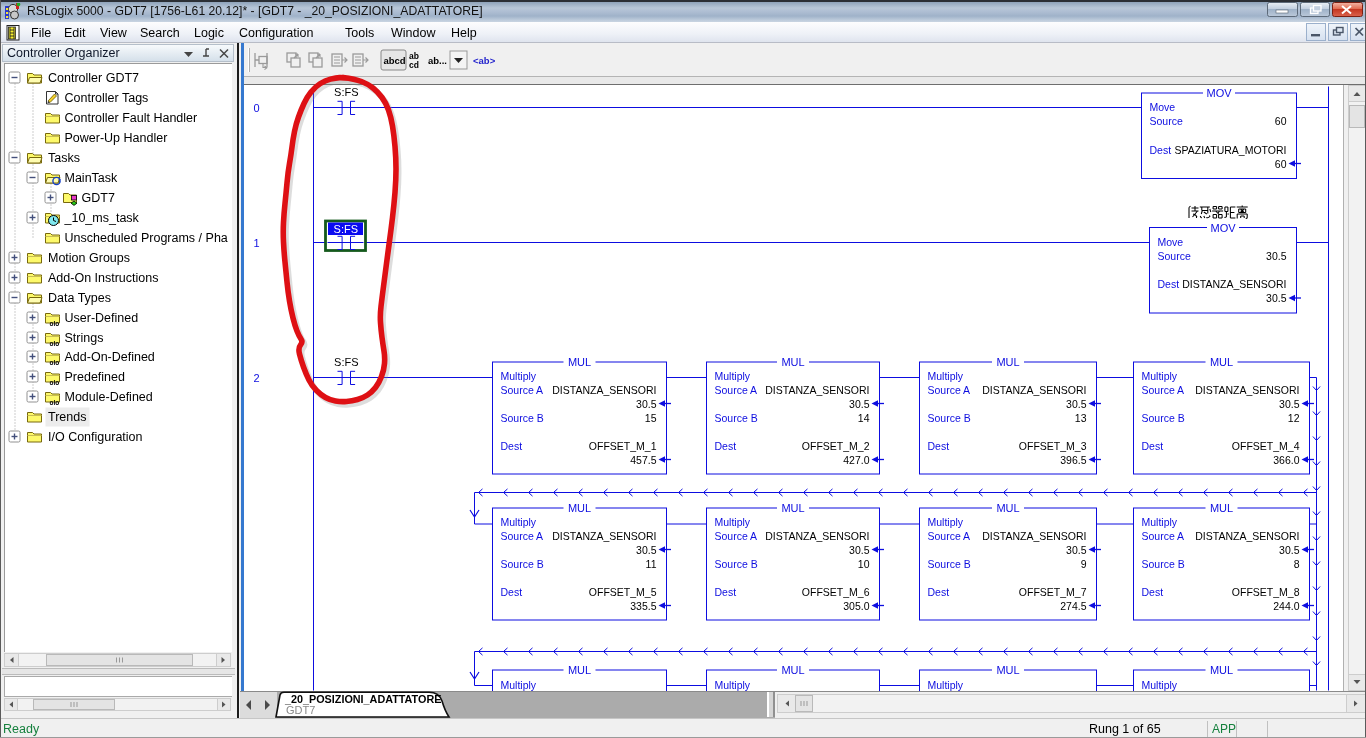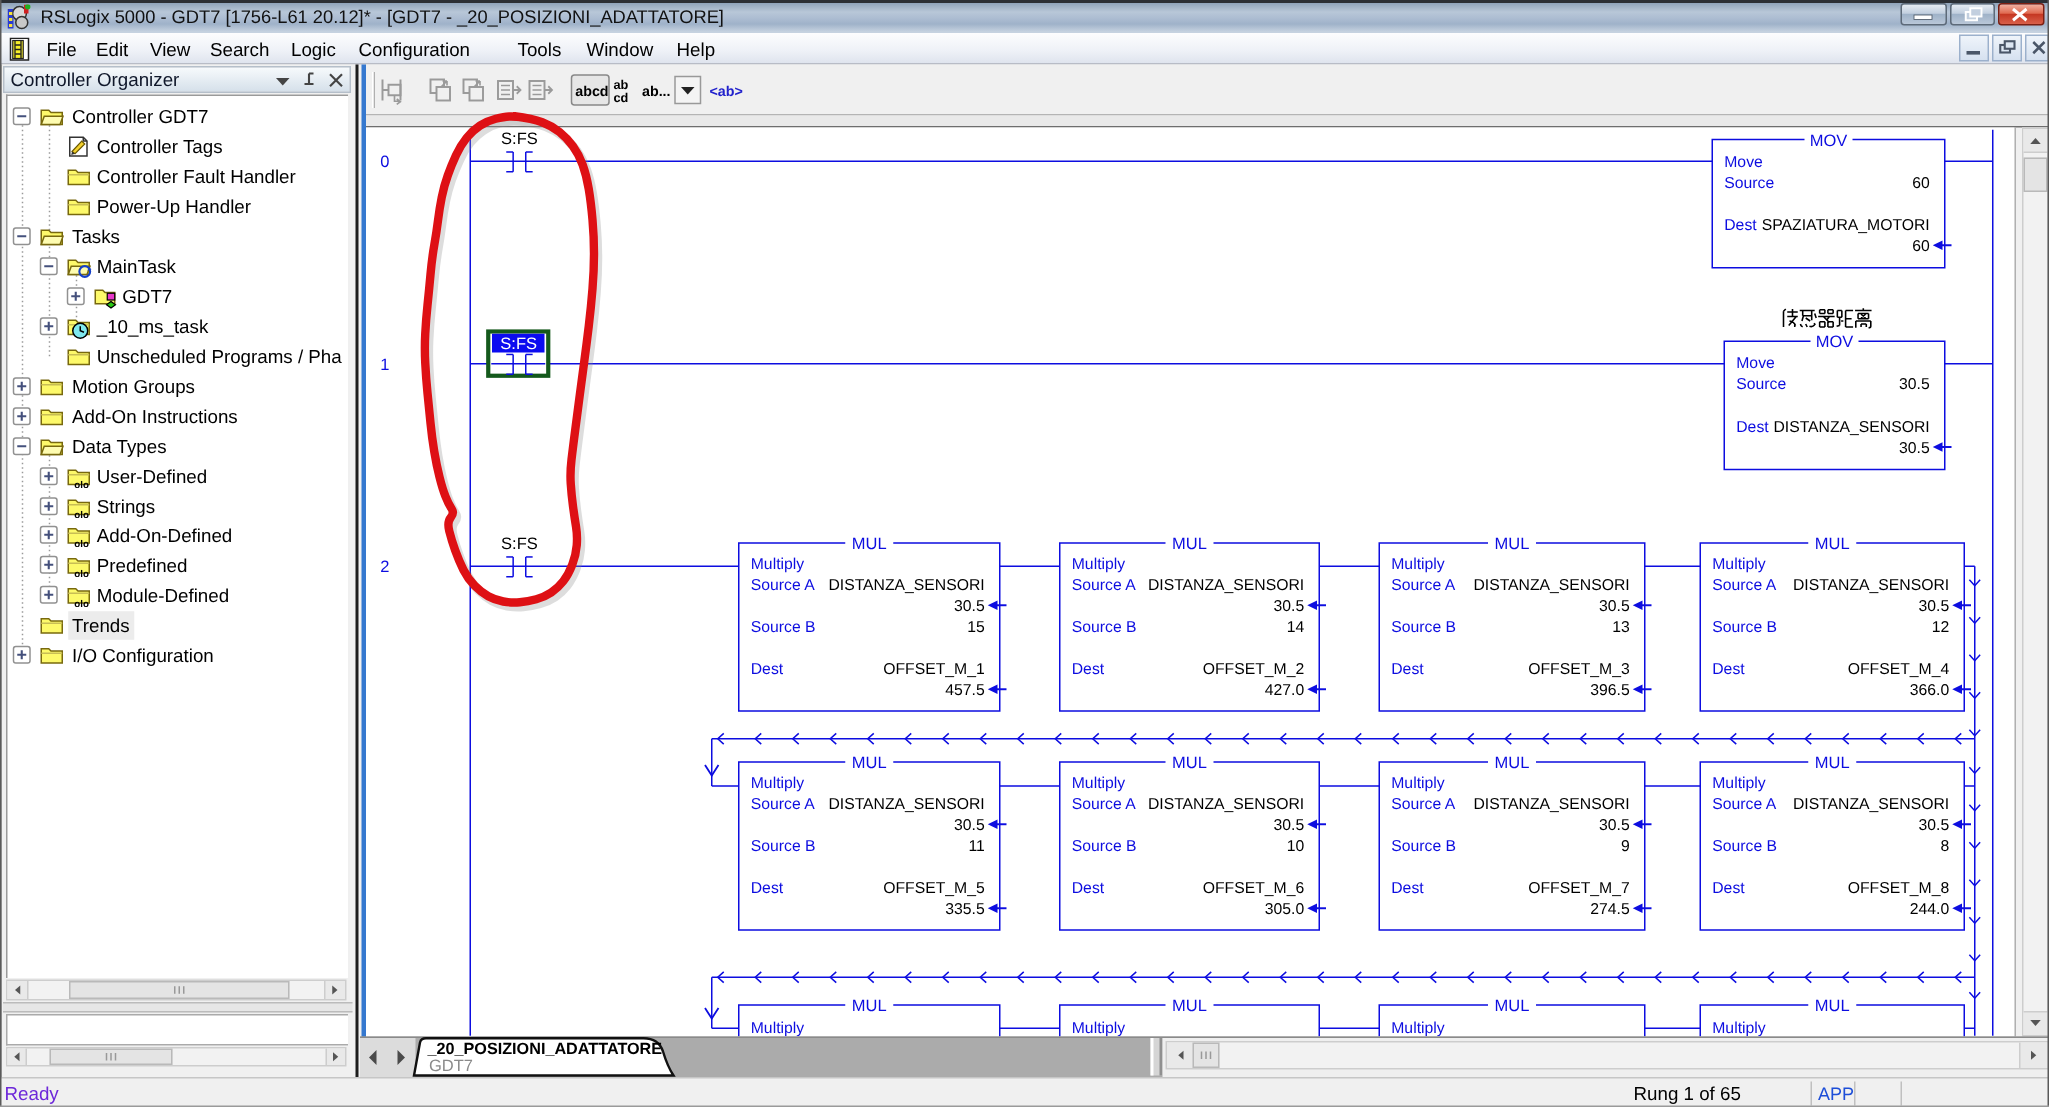--- a/index.html
+++ b/index.html
@@ -716,22 +716,22 @@
     </svg>
     <div style="position:absolute;left:17px;top:0;width:18px;height:17px;background:#e4e4e4;border:1px solid #b9b9b9;box-sizing:border-box"></div>
     <svg width="589" height="17" style="position:absolute;left:0;top:0">
       <line x1="23.0" y1="6.0" x2="23.0" y2="11.0" stroke="#999" stroke-width="1"></line>
       <line x1="26.0" y1="6.0" x2="26.0" y2="11.0" stroke="#999" stroke-width="1"></line>
       <line x1="29.0" y1="6.0" x2="29.0" y2="11.0" stroke="#999" stroke-width="1"></line>
     </svg>
   </div>
 
 <div class="abs" style="left:0;top:718px;width:1366px;height:20px;background:#f0f0f0;border-top:1px solid #c6c6c6;"></div>
-<div class="abs" style="left:3px;top:722px;font-size:12.5px;color:#6d28d9;">Ready</div>
+<div class="abs" style="left:3px;top:722px;font-size:12.5px;color:#15803d;">Ready</div>
 <div class="abs" style="left:1089px;top:722px;font-size:12.5px;color:#000;">Rung 1 of 65</div>
 <div class="abs" style="left:1207px;top:721px;width:1px;height:16px;background:#c0c0c0;"></div>
-<div class="abs" style="left:1212px;top:722px;font-size:12px;color:#1d4ed8;text-align:right;">APP</div>
+<div class="abs" style="left:1212px;top:722px;font-size:12px;color:#15803d;text-align:right;">APP</div>
 <div class="abs" style="left:1236px;top:721px;width:1px;height:16px;background:#c0c0c0;"></div>
 <div class="abs" style="left:1241px;top:740px;font-size:12px;color:#9a9a9a;font-family:Liberation Serif, serif;">VER</div>
 <div class="abs" style="left:1267px;top:721px;width:1px;height:16px;background:#c0c0c0;"></div>
 
 <div class="abs" style="left:0;top:0;width:1px;height:738px;background:#5a5a5a;"></div>
 <div class="abs" style="left:1365px;top:0;width:1px;height:738px;background:#5a5a5a;"></div>
 <div class="abs" style="left:0;top:737px;width:1366px;height:1px;background:#9a9a9a;"></div>
 </body></html>

